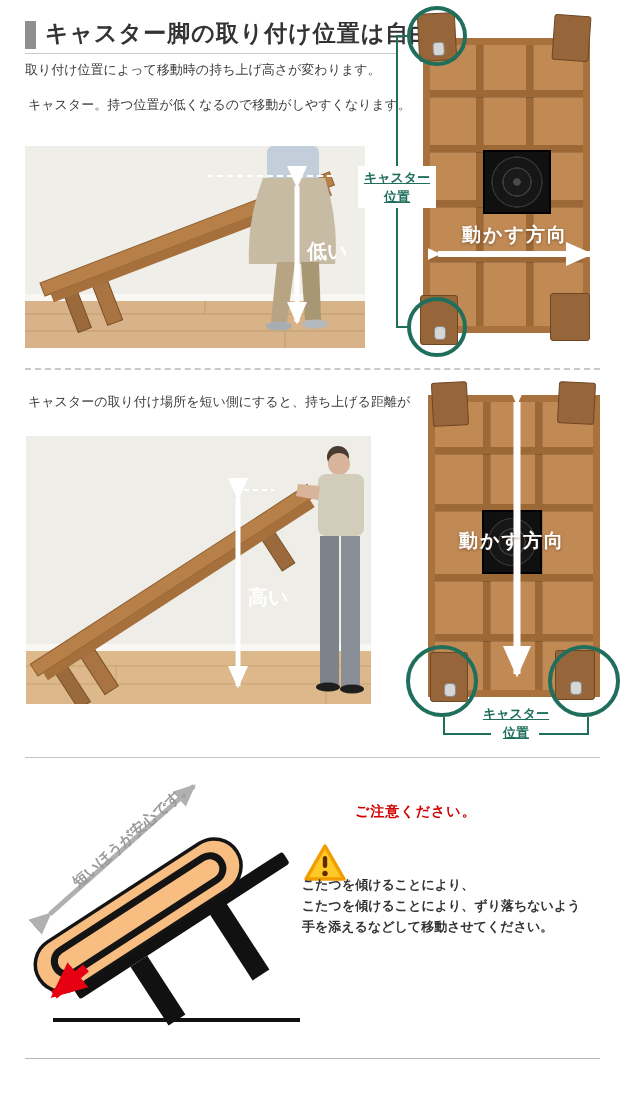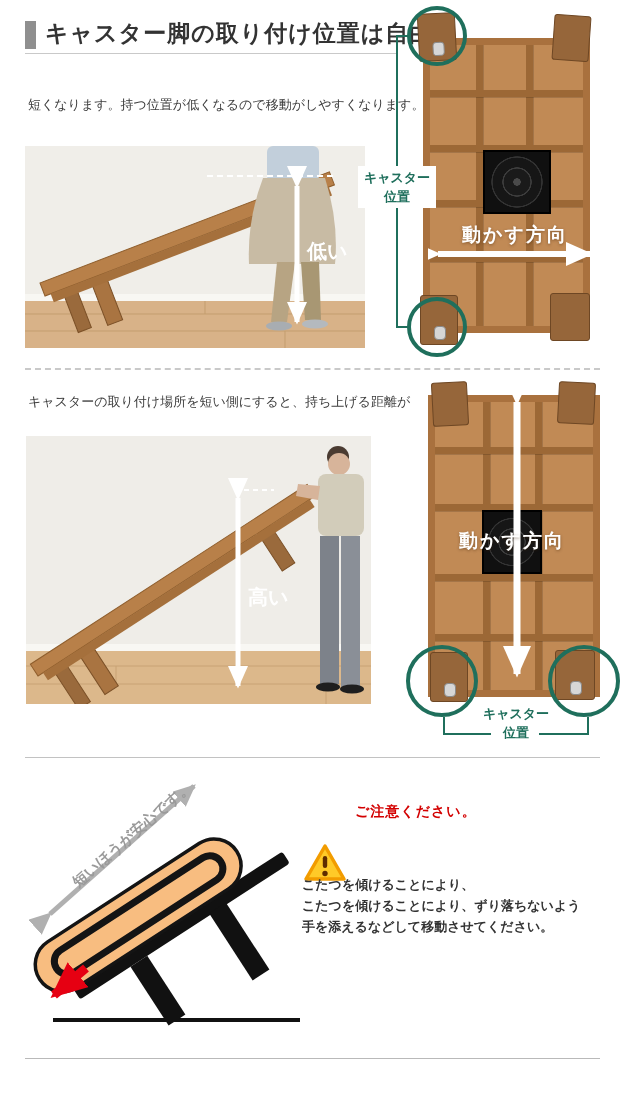--- a/index.html
+++ b/index.html
@@ -32,44 +32,45 @@
   .wheel{position:absolute;left:50%;bottom:4px;margin-left:-5px;width:10px;height:12px;background:#d6d6d6;
          border:1px solid #8a8a8a;border-radius:4px;}
   .heater{position:absolute;border:2px solid #000;
           background:radial-gradient(circle at 50% 50%, #4a4a4a 0 8%, #1a1a1a 9% 30%, #3d3d3d 31% 33%, #161616 34% 55%, #333 56% 58%, #101010 59%);}
   .caster-circle{position:absolute;border:4px solid #1f6f5c;border-radius:50%;box-sizing:border-box;}
   .move-label{position:absolute;text-align:center;color:#fff;font-weight:bold;font-size:19px;letter-spacing:2px;
               text-shadow:0 1px 3px rgba(60,30,0,.45);}
 
   
   .teal-line{position:absolute;background:#1f6f5c;}
-  .caster-label{position:absolute;text-align:center;color:#1f6f5c;font-weight:bold;font-size:13px;line-height:19px;}
+  .caster-label{position:absolute;text-align:center;color:#1f6f5c;font-weight:bold;font-size:13px;line-height:19px;text-decoration:underline;}
   .caster-label span{display:block;}
   .caster-label.on-line{background:#ffffff;padding:2px 0;}
   .bracket-l{position:absolute;border-left:2px solid #1f6f5c;border-bottom:2px solid #1f6f5c;}
   .bracket-r{position:absolute;border-right:2px solid #1f6f5c;border-bottom:2px solid #1f6f5c;}
 
   
   .caution-heading{left:355px;top:803px;font-size:14px;font-weight:bold;color:#d30000;letter-spacing:1px;}
   .caution-body{left:302px;top:874px;font-size:13px;line-height:21px;color:#333;font-weight:bold;}
   .caution-body span{display:block;}
 
   svg text{font-family:"DejaVu Sans","Liberation Sans",sans-serif;}
 </style>
 </head>
 <body>
 
 <div class="page">
 
   <div class="abs accent-bar"></div>
   <h1 class="abs page-title" style="margin:0;">キャスター脚の取り付け位置は自由</h1>
   <div class="abs title-rule"></div>
+  <div class="abs subtitle">取り付け位置によって移動時の持ち上げ高さが変わります。</div>
 
   <div class="abs para para-long">
-    <span>短くなります。持つ位置が低くなるので移動がしやすくなります。</span>
+    <span>キャスター。持つ位置が低くなるので移動がしやすくなります。</span>
   </div>
 
   <svg class="abs" style="left:25px;top:146px;" width="340" height="202" viewBox="0 0 340 202">
     <defs>
       <marker id="mW1" markerWidth="4.5" markerHeight="4" refX="4" refY="2" orient="auto" markerUnits="strokeWidth">
         <path d="M0,0 L4.5,2 L0,4 Z" fill="#ffffff"></path>
       </marker>
     </defs>
     <rect x="0" y="0" width="340" height="150" fill="#f0eee9"></rect>
     <rect x="0" y="148" width="340" height="7" fill="#f8f7f3"></rect>

